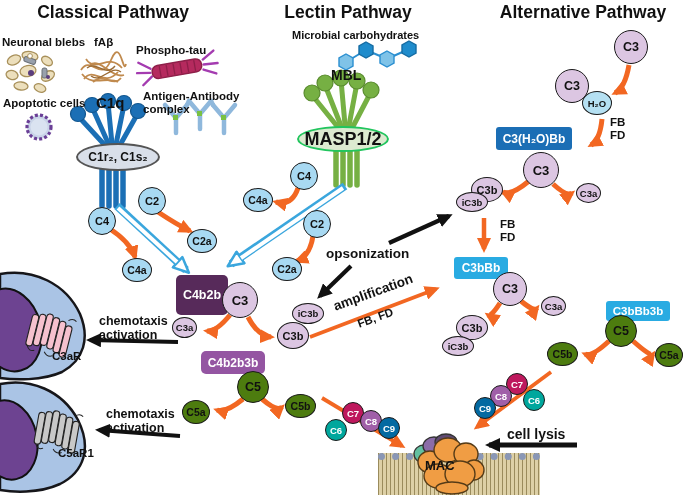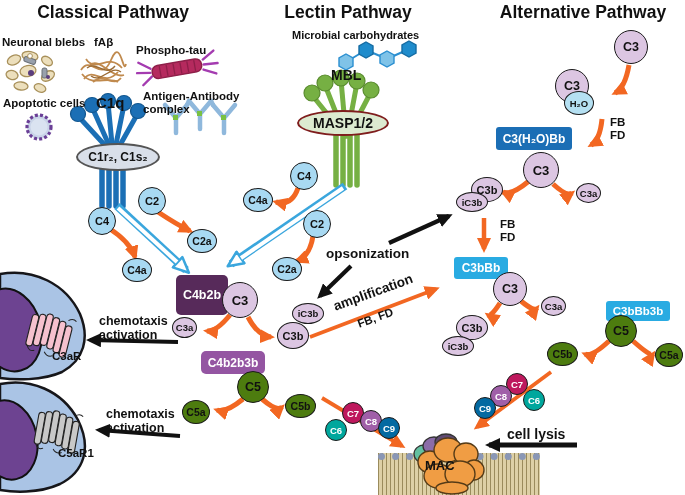--- a/index.html
+++ b/index.html
@@ -283,21 +283,21 @@
   <div class="lbl" style="left:94px;top:36px;font-size:11.5px">fAβ</div>
   <div class="lbl" style="left:136px;top:44px;font-size:11.5px">Phospho-tau</div>
   <div class="lbl" style="left:3px;top:97px;font-size:11.5px">Apoptotic cells</div>
   <div class="lbl" style="left:143px;top:90px;width:100px;font-size:11.5px">Antigen-Antibody complex</div>
   <div class="lbl" style="left:96px;top:95px;font-size:15px">C1q</div>
 
   <div class="lbl" style="left:292px;top:29px;font-size:11px">Microbial carbohydrates</div>
   <div class="lbl" style="left:331px;top:68px;font-size:14px">MBL</div>
 
   <div class="ellipse" style="left:76px;top:143px;width:84px;height:28px;background:#d9dfe9;border:2px solid #555;font-size:12px">C1r₂, C1s₂</div>
-  <div class="ellipse" style="left:297px;top:110px;width:92px;height:26px;background:#dcead0;border:2px solid #7f1d1d;font-size:14px">MASP1/2</div>
+  <div class="ellipse" style="left:297px;top:126px;width:92px;height:26px;background:#dcead0;border:2px solid #22c55e;font-size:18px">MASP1/2</div>
 
   <div class="rect" style="left:176px;top:275px;width:52px;height:40px;background:#572a5a;border-radius:5px;font-size:12.5px">C4b2b</div>
   <div class="rect" style="left:201px;top:351px;width:64px;height:23px;background:#9455a2;border-radius:5px;font-size:12px">C4b2b3b</div>
   <div class="rect" style="left:454px;top:257px;width:54px;height:22px;background:#29abe2;border-radius:3px;font-size:12px">C3bBb</div>
   <div class="rect" style="left:606px;top:301px;width:64px;height:20px;background:#29abe2;border-radius:3px;font-size:11.5px">C3bBb3b</div>
   <div class="rect" style="left:496px;top:127px;width:76px;height:23px;background:#1b6eb5;border-radius:3px;font-size:12px">C3(H₂O)Bb</div>
 
   <div class="circ blue" style="left:138px;top:187px;width:28px;height:28px;font-size:11px">C2</div>
   <div class="circ blue" style="left:88px;top:207px;width:28px;height:28px;font-size:11px">C4</div>
   <div class="circ blue" style="left:122px;top:258px;width:30px;height:24px;font-size:10.5px">C4a</div>
@@ -321,21 +321,21 @@
   <div class="circ c8c" style="left:360px;top:410px;width:22px;height:22px;font-size:9.5px">C8</div>
   <div class="circ c9c" style="left:378px;top:417px;width:22px;height:22px;font-size:9.5px">C9</div>
 
   <div class="circ c6c" style="left:523px;top:362px;width:22px;height:22px;font-size:9.5px">C6</div>
   <div class="circ c7c" style="left:506px;top:373px;width:22px;height:22px;font-size:9.5px">C7</div>
   <div class="circ c8c" style="left:490px;top:385px;width:22px;height:22px;font-size:9.5px">C8</div>
   <div class="circ c9c" style="left:474px;top:397px;width:22px;height:22px;font-size:9.5px">C9</div>
 
   <div class="circ lav" style="left:614px;top:30px;width:34px;height:34px;font-size:12.5px">C3</div>
   <div class="circ lav" style="left:555px;top:69px;width:34px;height:34px;font-size:12.5px">C3</div>
-  <div class="circ h2o" style="left:564px;top:91px;width:30px;height:24px;font-size:9.5px">H₂O</div>
+  <div class="circ h2o" style="left:582px;top:91px;width:30px;height:24px;font-size:9.5px">H₂O</div>
   <div class="circ lav" style="left:523px;top:152px;width:36px;height:36px;font-size:13px">C3</div>
   <div class="circ lav" style="left:576px;top:183px;width:25px;height:20px;font-size:9.5px">C3a</div>
   <div class="circ lav" style="left:471px;top:177px;width:32px;height:25px;font-size:11px">C3b</div>
   <div class="circ lav" style="left:456px;top:192px;width:32px;height:20px;font-size:9.5px">iC3b</div>
   <div class="circ lav" style="left:493px;top:272px;width:34px;height:34px;font-size:12.5px">C3</div>
   <div class="circ lav" style="left:541px;top:296px;width:25px;height:20px;font-size:9.5px">C3a</div>
   <div class="circ lav" style="left:456px;top:315px;width:32px;height:25px;font-size:11px">C3b</div>
   <div class="circ lav" style="left:442px;top:336px;width:32px;height:20px;font-size:9.5px">iC3b</div>
 
   <div class="circ grn" style="left:605px;top:315px;width:32px;height:32px;font-size:12.5px">C5</div>

